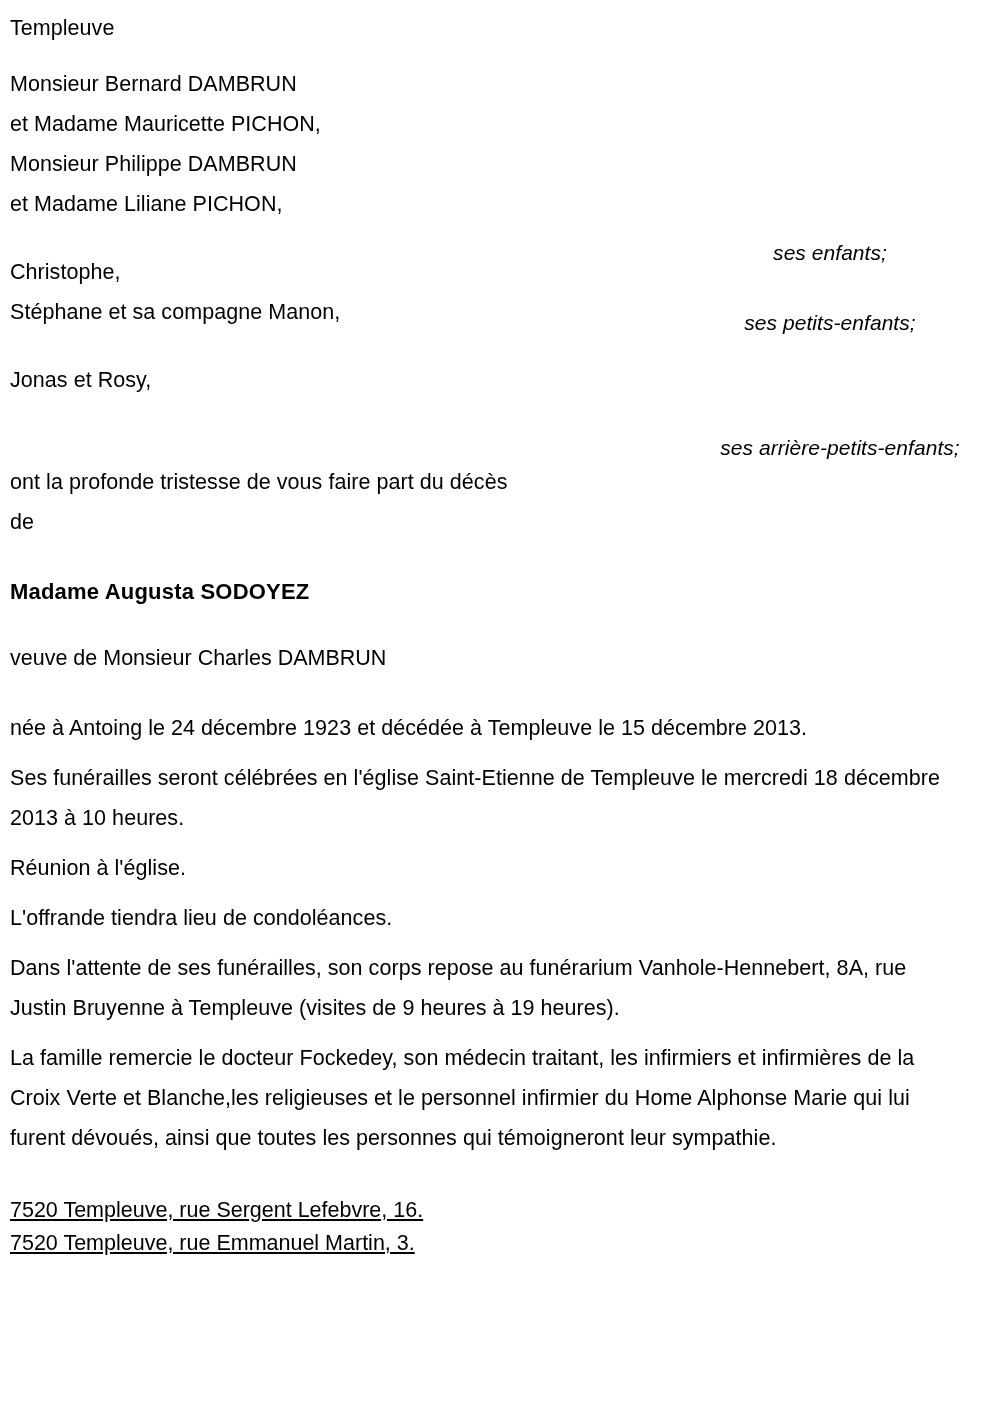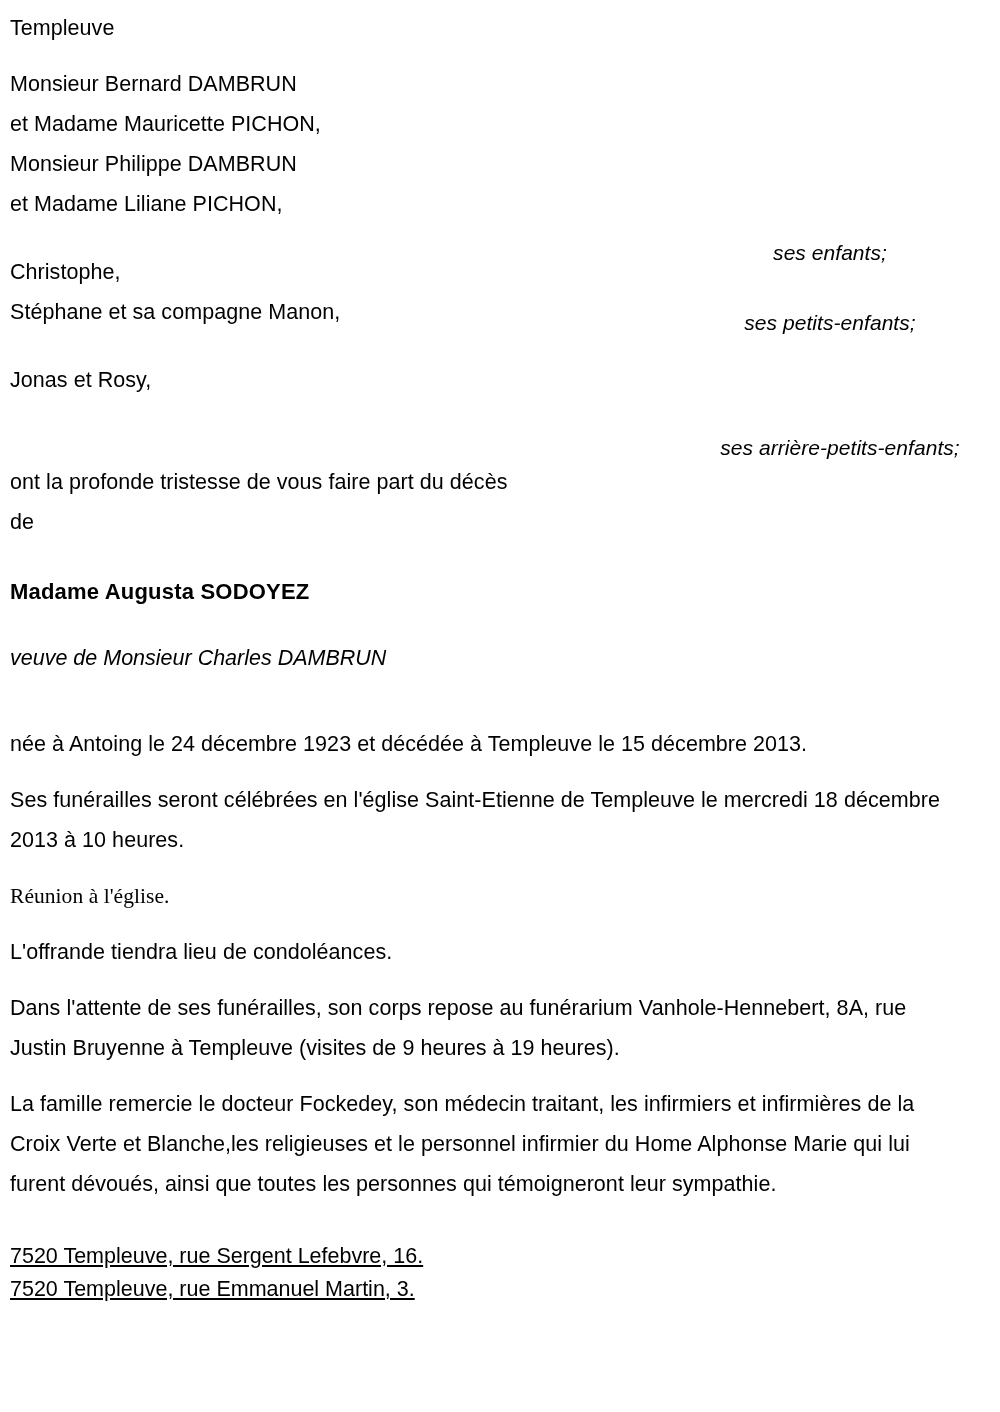--- a/index.html
+++ b/index.html
@@ -70,31 +70,30 @@
     font-weight: bold;
     line-height: 44px;
     letter-spacing: 0.2px;
     white-space: pre;
   }
 
   .subline {
     font-size: 21.5px;
     line-height: 40px;
     white-space: pre;
-    font-style: italic;
   }
 
   .addr {
     font-size: 21.5px;
     line-height: 33px;
     white-space: pre;
     text-decoration: underline;
   }
 
-  .p-block { margin: 16px 0 10px 0; }
+  .p-block { margin: 0 0 10px 0; }
 </style>
 </head>
 <body>
 
 <div class="page">
   <div class="content">
 
     <div class="line">Templeuve</div>
 
     <div class="gap-sm"></div>
@@ -138,21 +137,21 @@
     <div class="headline">Madame Augusta SODOYEZ</div>
 
     <div style="height:24px;"></div>
 
     <div class="subline">veuve de Monsieur Charles DAMBRUN</div>
 
     <div style="height:30px;"></div>
 
     <div class="para p-block" style="width:930px;">née à Antoing le 24 décembre 1923 et décédée à Templeuve le 15 décembre 2013.</div>
     <div class="para p-block" style="width:940px;">Ses funérailles seront célébrées en l'église Saint-Etienne de Templeuve le mercredi 18 décembre 2013 à 10 heures.</div>
-    <div class="para p-block" style="width:930px;font-family:Liberation Serif, serif;">Réunion à l'église.</div>
+    <div class="para p-block" style="width:930px;">Réunion à l'église.</div>
     <div class="para p-block" style="width:930px;">L'offrande tiendra lieu de condoléances.</div>
     <div class="para p-block" style="width:930px;">Dans l'attente de ses funérailles, son corps repose au funérarium Vanhole-Hennebert, 8A, rue Justin Bruyenne à Templeuve (visites de 9 heures à 19 heures).</div>
     <div class="para p-block" style="width:950px;">La famille remercie le docteur Fockedey, son médecin traitant, les infirmiers et infirmières de la Croix Verte et Blanche,les religieuses et le personnel infirmier du Home Alphonse Marie qui lui furent dévoués, ainsi que toutes les personnes qui témoigneront leur sympathie.</div>
 
     <div style="height:26px;"></div>
 
     <div class="addr">7520 Templeuve, rue Sergent Lefebvre, 16.</div>
     <div class="addr">7520 Templeuve, rue Emmanuel Martin, 3.</div>
 
   </div>

